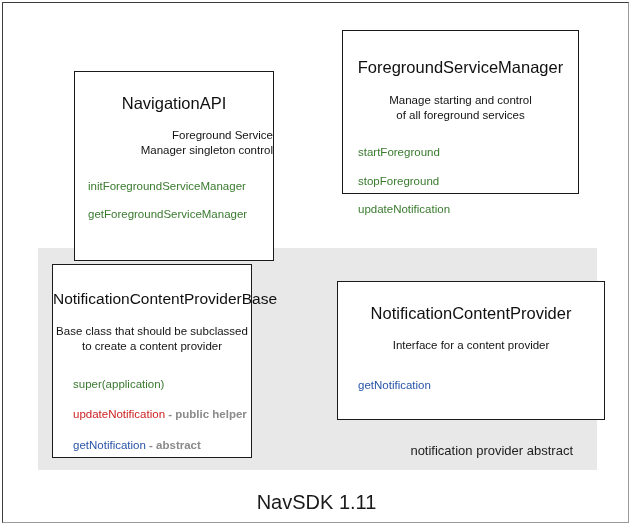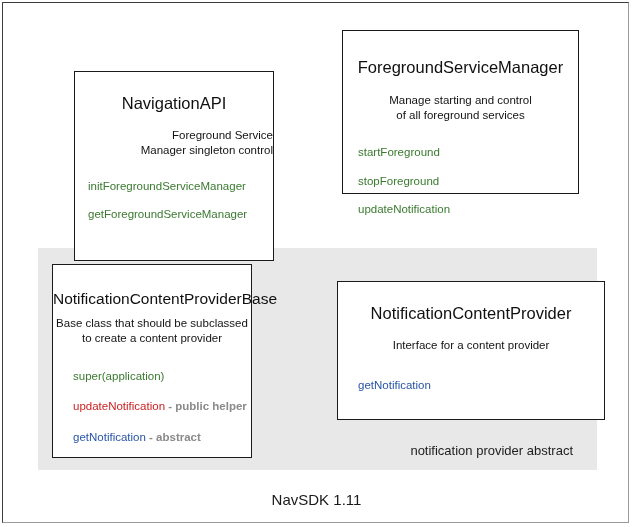--- a/index.html
+++ b/index.html
@@ -110,40 +110,40 @@
   }
   #box-foreground-service-manager .class-title { margin-top: 27px; }
   #box-foreground-service-manager .class-desc  { margin-top: 15px; }
   #box-foreground-service-manager .member-list { margin-top: 22px; padding-left: 15px; }
   #box-foreground-service-manager .member-item { margin-bottom: 15px; }
 
   #box-notification-content-provider-base {
     left: 52px;  top: 264px; width: 200px; height: 194px;
   }
   #box-notification-content-provider-base .class-title { margin-top: 25px; }
-  #box-notification-content-provider-base .class-desc  { margin-top: 7px; }
+  #box-notification-content-provider-base .class-desc  { margin-top: 15px; }
   #box-notification-content-provider-base .member-list { margin-top: 23px; padding-left: 20px; }
   #box-notification-content-provider-base .member-item { margin-bottom: 17px; }
 
   #box-notification-content-provider {
     left: 337px; top: 264px; width: 268px; height: 139px; margin-top: 17px;
   }
   #box-notification-content-provider .class-title { margin-top: 22px; }
   #box-notification-content-provider .class-desc  { margin-top: 14px; }
   #box-notification-content-provider .member-list { margin-top: 26px; padding-left: 20px; }
   #box-notification-content-provider .member-item { margin-bottom: 14px; }
 
   
   #footer-caption {
     position: absolute;
     left: 0;
     top: 491px;
     width: 633px;
     text-align: center;
-    font-size: 15px;
+    font-size: 20px;
     color: #1a1a1a;
   }
 </style>
 </head>
 <body>
 
 <div id="diagram-canvas">
 
   <div id="outer-frame"></div>
 

